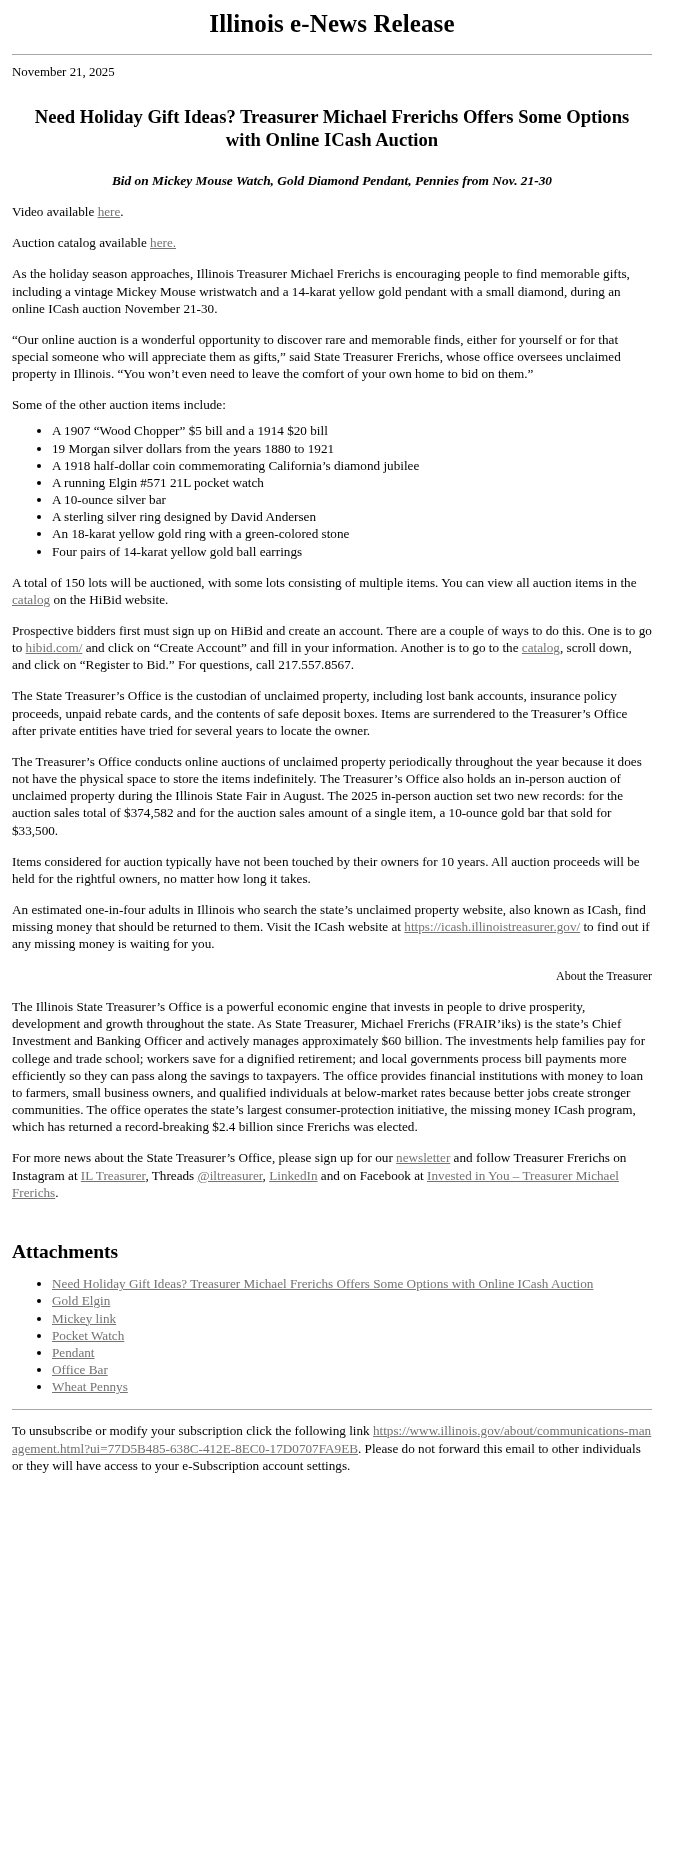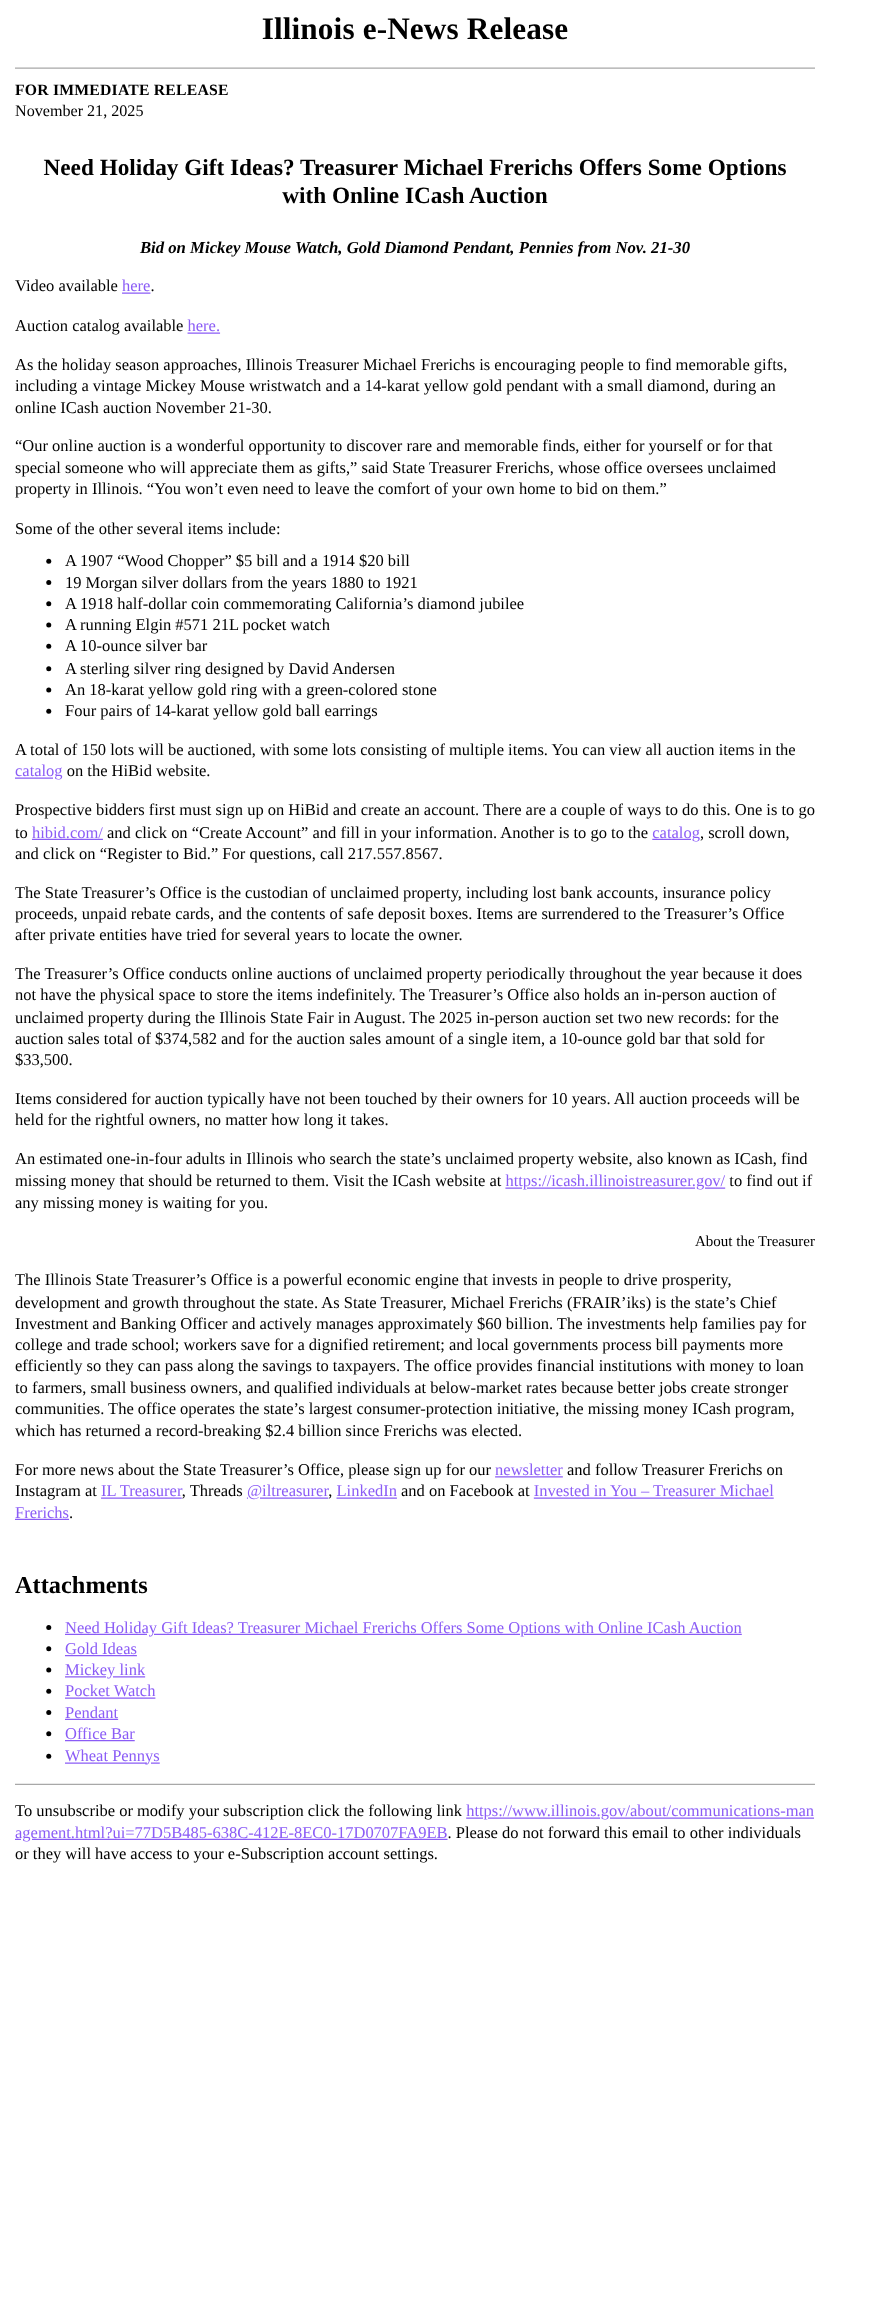--- a/index.html
+++ b/index.html
@@ -68,21 +68,21 @@
   
   p.para {
     margin: 14px 0 0 0;
     text-align: left;
   }
   p.lead-link {
     margin: 14px 0 0 0;
   }
   .b { font-weight: normal; }
   a {
-    color: #8b5cf6;
+    color: #737373;
     text-decoration: underline;
   }
   ul.items {
     margin: 9px 0 0 0;
     padding-left: 40px;
     list-style-type: disc;
   }
   ul.items > li {
     margin: 0;
     padding: 0;
@@ -119,37 +119,36 @@
 </style>
 </head>
 <body>
 
 <div class="page">
 
   <div class="masthead">Illinois e-News Release</div>
 
   <hr class="rule">
 
-  <p class="release-line">FOR IMMEDIATE RELEASE</p>
   <p class="release-date">November 21, 2025</p>
 
   <h1 class="headline">Need Holiday Gift Ideas? Treasurer Michael Frerichs Offers Some Options with Online ICash Auction</h1>
 
   <p class="subhead">Bid on Mickey Mouse Watch, Gold Diamond Pendant, Pennies from Nov. 21-30</p>
 
   <p class="lead-link"><span class="b">Video</span><span> available </span><a href="#">here</a><span>.</span></p>
 
   <p class="lead-link"><span class="b">Auction catalog</span><span> available </span><a href="#">here.</a></p>
 
   <p class="para">As the holiday season approaches, Illinois Treasurer Michael Frerichs is encouraging people to find memorable gifts, including a vintage Mickey Mouse wristwatch and a 14-karat yellow gold pendant with a small diamond, during an online ICash auction November 21-30.</p>
 
   <p class="para">“Our online auction is a wonderful opportunity to discover rare and memorable finds, either for yourself or for that special someone who will appreciate them as gifts,” said State Treasurer Frerichs, whose office oversees unclaimed property in Illinois. “You won’t even need to leave the comfort of your own home to bid on them.”</p>
 
 
-  <p class="para">Some of the other several items include:</p>
+  <p class="para">Some of the other auction items include:</p>
 
   <ul class="items">
     <li>A 1907 “Wood Chopper” $5 bill and a 1914 $20 bill</li>
     <li>19 Morgan silver dollars from the years 1880 to 1921</li>
     <li>A 1918 half-dollar coin commemorating California’s diamond jubilee</li>
     <li>A running Elgin #571 21L pocket watch</li>
     <li>A 10-ounce silver bar</li>
     <li>A sterling silver ring designed by David Andersen</li>
     <li>An 18-karat yellow gold ring with a green-colored stone</li>
     <li>Four pairs of 14-karat yellow gold ball earrings</li>
@@ -170,21 +169,21 @@
   <h3 class="section-head">About the Treasurer</h3>
 
   <p class="para">The Illinois State Treasurer’s Office is a powerful economic engine that invests in people to drive prosperity, development and growth throughout the state. As State Treasurer, Michael Frerichs (FRAIR’iks) is the state’s Chief Investment and Banking Officer and actively manages approximately $60 billion. The investments help families pay for college and trade school; workers save for a dignified retirement; and local governments process bill payments more efficiently so they can pass along the savings to taxpayers.  The office provides financial institutions with money to loan to farmers, small business owners, and qualified individuals at below-market rates because better jobs create stronger communities. The office operates the state’s largest consumer-protection initiative, the missing money ICash program, which has returned a record-breaking $2.4 billion since Frerichs was elected.</p>
 
   <p class="para"><span>For more news about the State Treasurer’s Office, please sign up for our </span><a href="#">newsletter</a><span> and follow Treasurer Frerichs on Instagram at </span><a href="#">IL Treasurer</a><span>, Threads </span><a href="#">@iltreasurer</a><span>, </span><a href="#">LinkedIn</a><span> and on Facebook at </span><a href="#">Invested in You – Treasurer Michael Frerichs</a><span>.</span></p>
 
   <h2 class="attachments-title">Attachments</h2>
 
   <ul class="attachments">
     <li><a href="#">Need Holiday Gift Ideas? Treasurer Michael Frerichs Offers Some Options with Online ICash Auction</a></li>
-    <li><a href="#">Gold Ideas</a></li>
+    <li><a href="#">Gold Elgin</a></li>
     <li><a href="#">Mickey link</a></li>
     <li><a href="#">Pocket Watch</a></li>
     <li><a href="#">Pendant</a></li>
     <li><a href="#">Office Bar</a></li>
     <li><a href="#">Wheat Pennys</a></li>
   </ul>
 
   <hr class="rule bottom">
 
   <p class="footer-text"><span>To unsubscribe or modify your subscription click the following link </span><a class="nowrapish" href="#">https://www.illinois.gov/about/communications-management.html?ui=77D5B485-638C-412E-8EC0-17D0707FA9EB</a><span>. Please do not forward this email to other individuals or they will have access to your e-Subscription account settings.</span></p>

